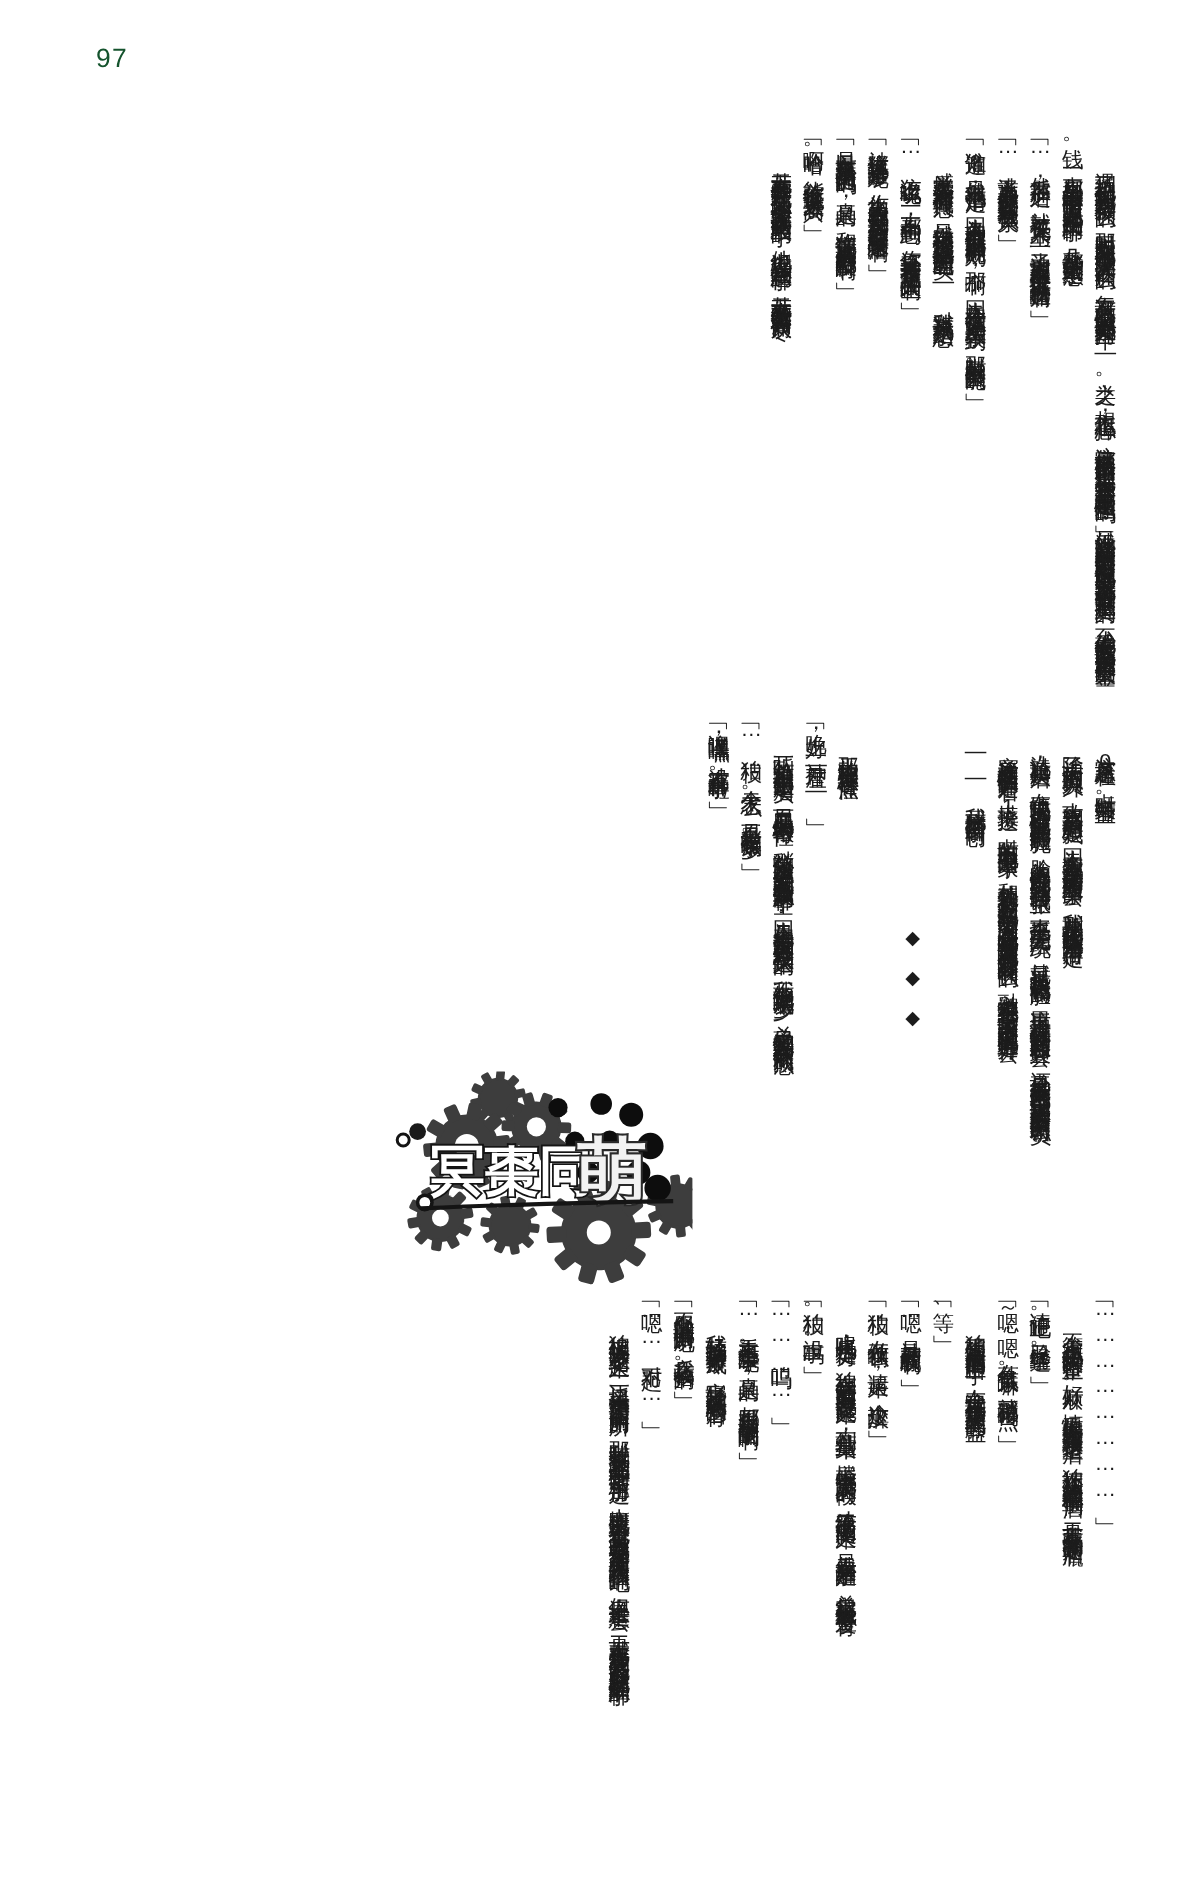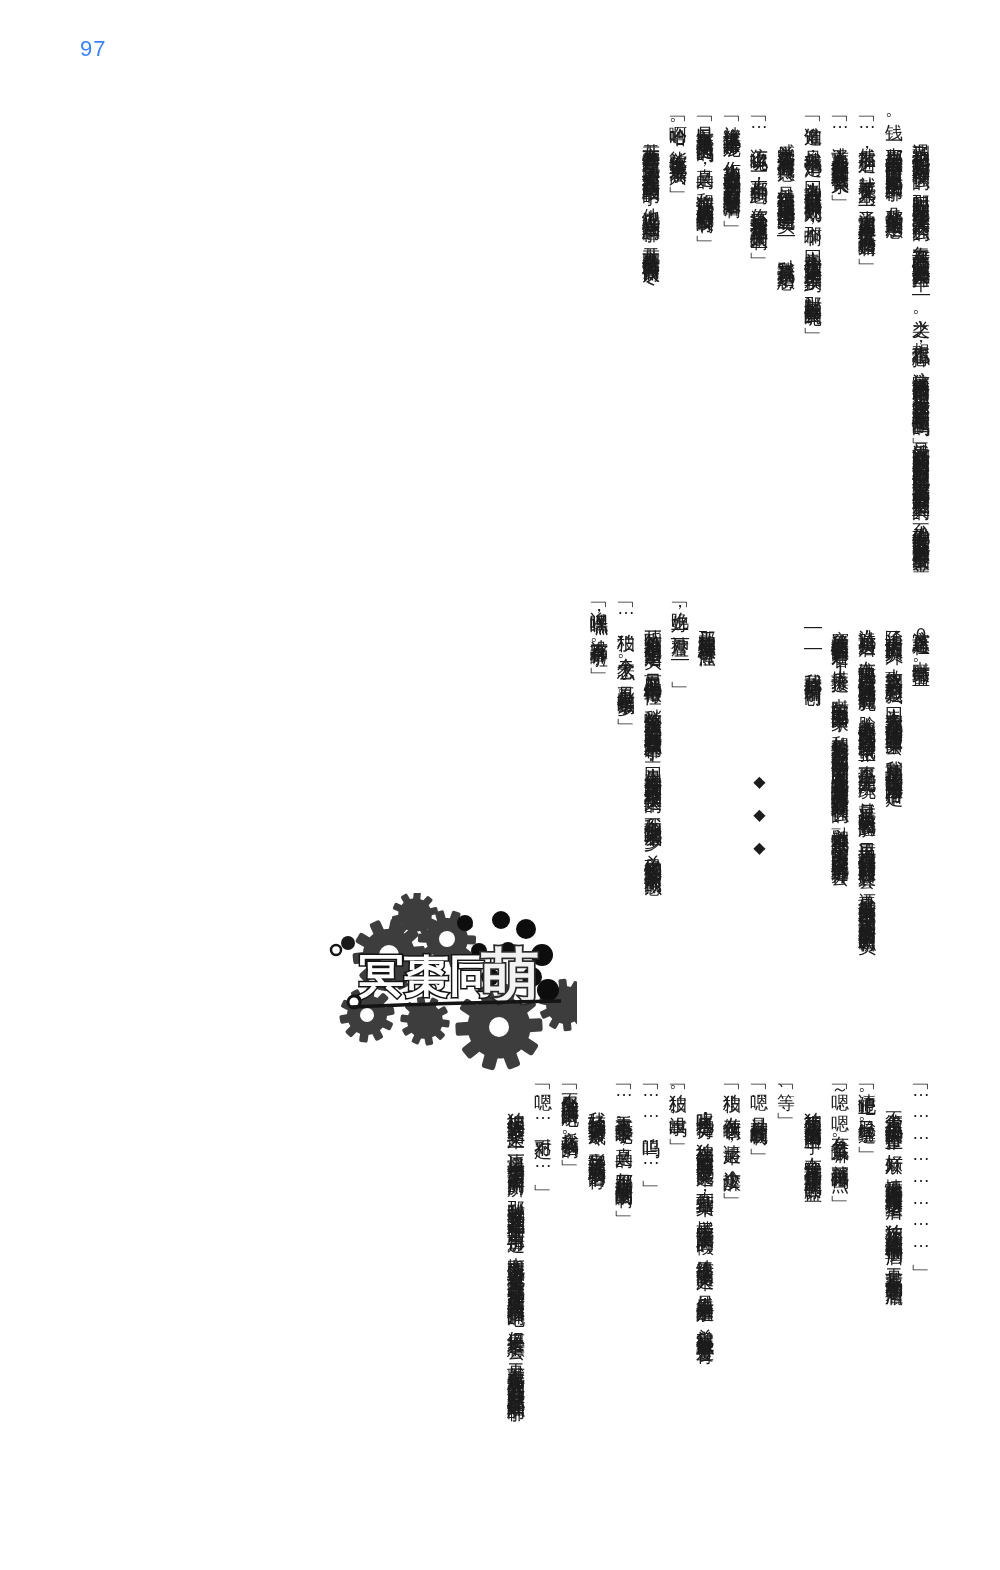--- a/index.html
+++ b/index.html
@@ -13,21 +13,21 @@
     height: 1570px;
     background: #ffffff;
     overflow: hidden;
     font-family: "Liberation Sans", "DejaVu Sans", sans-serif;
   }
   .page-number {
     position: absolute;
     left: 80px;
     top: 36px;
     font-size: 22px;
-    color: #3b82f6;
+    color: #14532d;
     letter-spacing: 1px;
   }
   .band {
     position: absolute;
     right: 66px;
     writing-mode: vertical-rl;
     text-orientation: upright;
     font-size: 18px;
     line-height: 27px;
     letter-spacing: 1.6px;

